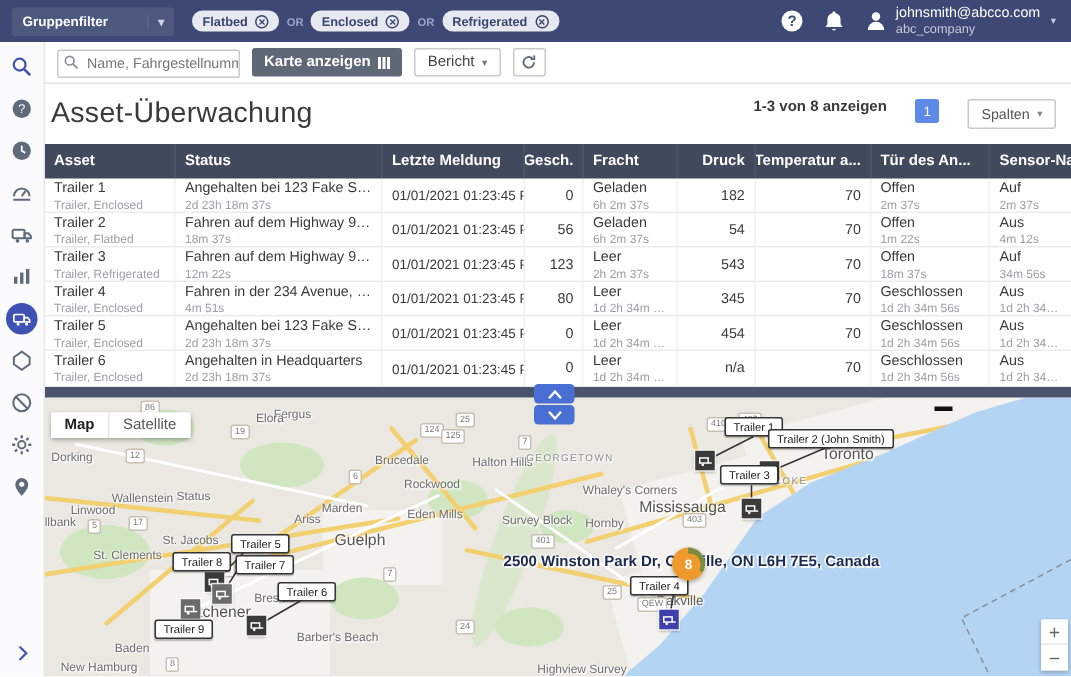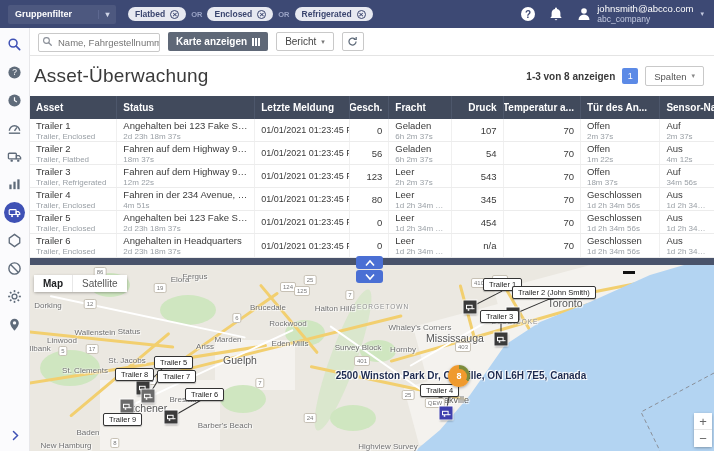--- a/index.html
+++ b/index.html
@@ -58,21 +58,21 @@
     font-size:10px; color:#444; padding:0 8px; display:flex; align-items:center; gap:5px; cursor:pointer; }
   .btn-report .caret { font-size:7px; color:#777; }
   .btn-refresh { width:22px; height:19px; background:#fff; border:1px solid #c9c9c9; border-radius:2px;
     display:flex; align-items:center; justify-content:center; cursor:pointer; }
   .btn-refresh svg { width:11px; height:11px; color:#5f6b7a; }
 
   
   .titlebar { position:absolute; left:30px; top:56px; width:684px; height:40px; background:#fff;
     display:flex; align-items:center; padding:0 10px 0 4px; z-index:20; }
   .page-title { font-size:19px; color:#3a3a3a; letter-spacing:0.2px; }
-  .title-right { margin-left:auto; display:flex; align-items:center; gap:7px; }
+  .title-right { margin-left:auto; display:flex; gap:19px; }
   .pagin { font-size:10px; font-weight:bold; color:#3a3a3a; }
   .pagebtn { width:16px; height:16px; background:#5c8ae6; color:#fff; border:none; border-radius:2px;
     font-size:9px; cursor:pointer; }
   .btn-cols { height:20px; background:#fff; border:1px solid #c9c9c9; border-radius:2px;
     font-size:9.5px; color:#555; padding:0 8px; display:flex; align-items:center; gap:5px; cursor:pointer; }
   .btn-cols .caret { font-size:7px; color:#888; }
 
   
   .tablewrap { position:absolute; left:30px; top:96px; width:684px; height:162px; background:#fff; z-index:20; }
   .thead { display:flex; height:23px; background:#414a5c; }
@@ -370,21 +370,21 @@
           <div class="sub">2d 23h 18m 37s</div>
         </div>
         <div class="td c2 center">
           <span class="date">01/01/2021 01:23:45 PM</span>
         </div>
         <div class="td num c3">0</div>
         <div class="td c4">
           <div class="main">Geladen</div>
           <div class="sub">6h 2m 37s</div>
         </div>
-        <div class="td num c5">107</div>
+        <div class="td num c5">182</div>
         <div class="td num c6">70</div>
         <div class="td c7">
           <div class="main">Offen</div>
           <div class="sub">2m 37s</div>
         </div>
         <div class="td c8">
           <div class="main">Auf</div>
           <div class="sub">2m 37s</div>
         </div>
       </div>

